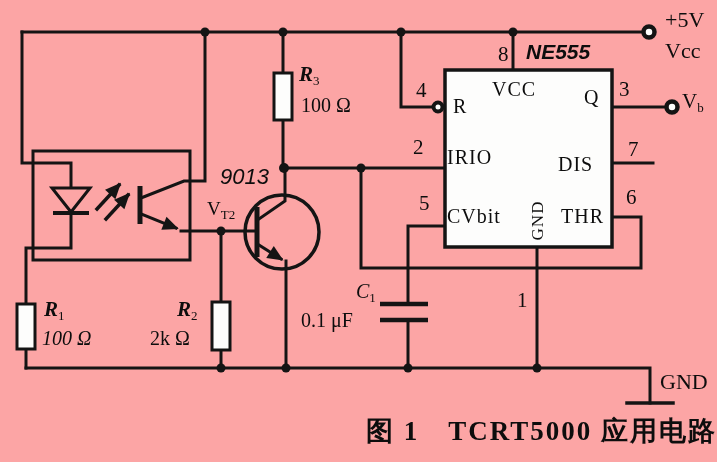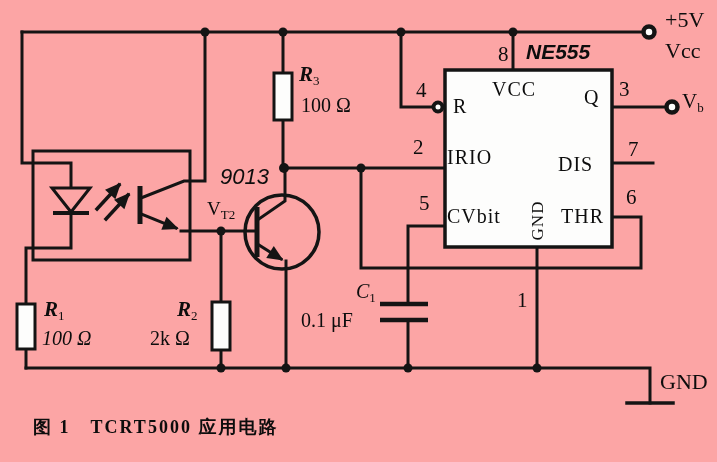--- a/index.html
+++ b/index.html
@@ -11,22 +11,22 @@
   .fs20{font-size:20px;}
   .fs21{font-size:21px;}
   .fs22{font-size:22px;}
   .sans{font-family:"Liberation Sans",sans-serif;font-style:italic;}
   .b{font-weight:bold;}
   .it{font-style:italic;}
   .pinname{font-size:20px;letter-spacing:1px;}
   .lbl sub{font-size:13px;line-height:1;vertical-align:-4px;}
   #gnd-ic-label{left:508px;top:212px;width:58px;text-align:center;
       transform:rotate(-90deg);font-size:17px;letter-spacing:1px;}
-  #caption{left:0;right:0;top:418px;text-align:left;font-size:18px;
-      font-weight:bold;letter-spacing:2px;padding-left:33px;}
+  #caption{left:0;right:0;top:418px;text-align:right;font-size:27px;
+      font-weight:bold;letter-spacing:2px;}
 </style>
 </head>
 <body>
 
 <div id="stage">
 
   <svg id="schematic" width="717" height="462" viewBox="0 0 717 462" xmlns="http://www.w3.org/2000/svg">
     <defs>
       <marker id="ah" markerUnits="userSpaceOnUse" markerWidth="18" markerHeight="16" refX="14" refY="8" orient="auto">
         <path d="M1,1 L17,8 L1,15 Z" fill="#141414"></path>

